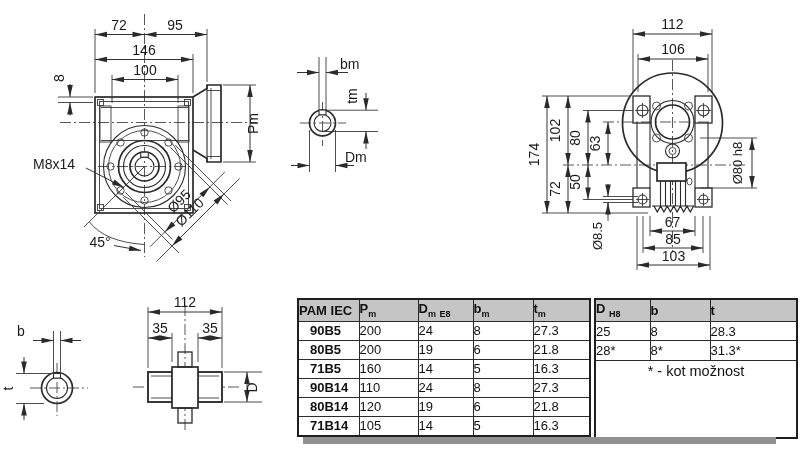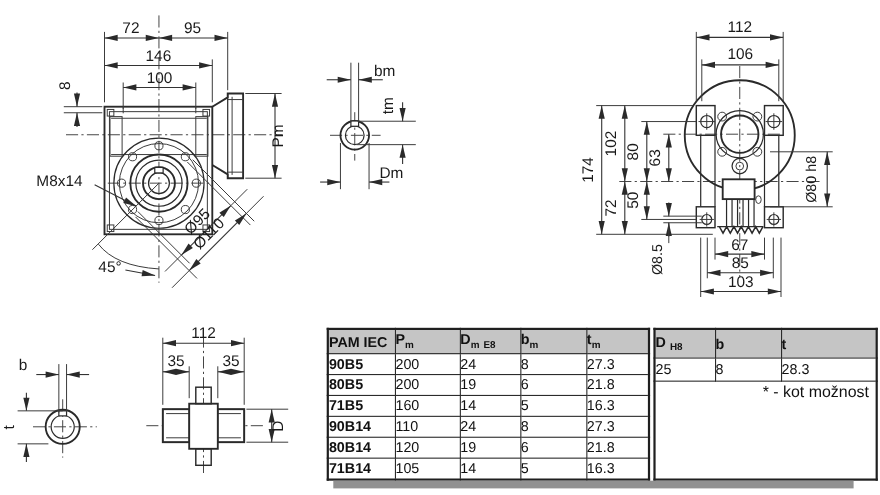--- a/index.html
+++ b/index.html
@@ -15,23 +15,23 @@
   .th{stroke:#3a3a3a;stroke-width:0.9;fill:none;}
   .dim{stroke:#333;stroke-width:1;fill:none;}
   .cl{stroke:#444;stroke-width:0.9;fill:none;stroke-dasharray:11 3 2 3;}
   .wf{fill:#ffffff;}
   
   .tbl{position:absolute;border-collapse:collapse;table-layout:fixed;background:#fff;
        font-size:13px;color:#111;border:2px solid #1f1f1f;height:139px;}
   .tbl td,.tbl th{border:1px solid #2b2b2b;text-align:left;padding:0;line-height:1;}
   .tbl th{background:#c5c5c5;font-weight:bold;height:21px;}
   .tbl td{font-weight:normal;}
-  .tbl td.pam{font-weight:bold;}
+  .tbl td.pam{font-weight:bold;padding-left:11px;}
   .tbl sub{font-size:9px;}
-  .tbl td.note{vertical-align:top;text-align:right;font-size:14.5px;padding:3px 6px;font-weight:normal;}
+  .tbl td.note{vertical-align:top;text-align:center;font-size:14.5px;padding:3px 6px;font-weight:normal;}
   #tbl-shadow{position:absolute;left:303px;top:437px;width:473px;height:7px;background:#919191;}
 </style>
 </head>
 <body>
 
 <div id="stage">
 
 <svg width="800" height="450" viewBox="0 0 800 450">
   <defs>
     <marker id="ar" markerUnits="userSpaceOnUse" markerWidth="14" markerHeight="10" refX="13" refY="5" orient="auto-start-reverse">
@@ -377,20 +377,25 @@
         <tr>
     <th><span>D</span>&nbsp;<sub>H8</sub></th>
     <th>b</th>
     <th>t</th>
   </tr>
   <tr style="height:19px">
     <td>25</td>
     <td>8</td>
     <td>28.3</td>
   </tr>
+  <tr style="height:20px">
+    <td>28*</td>
+    <td>8*</td>
+    <td>31.3*</td>
+  </tr>
   <tr style="height:77px">
     <td class="note" colspan="3">* - kot možnost</td>
   </tr>
 </tbody>
     </table>
 
 <div id="tbl-shadow"></div>
 
 </div>
 

